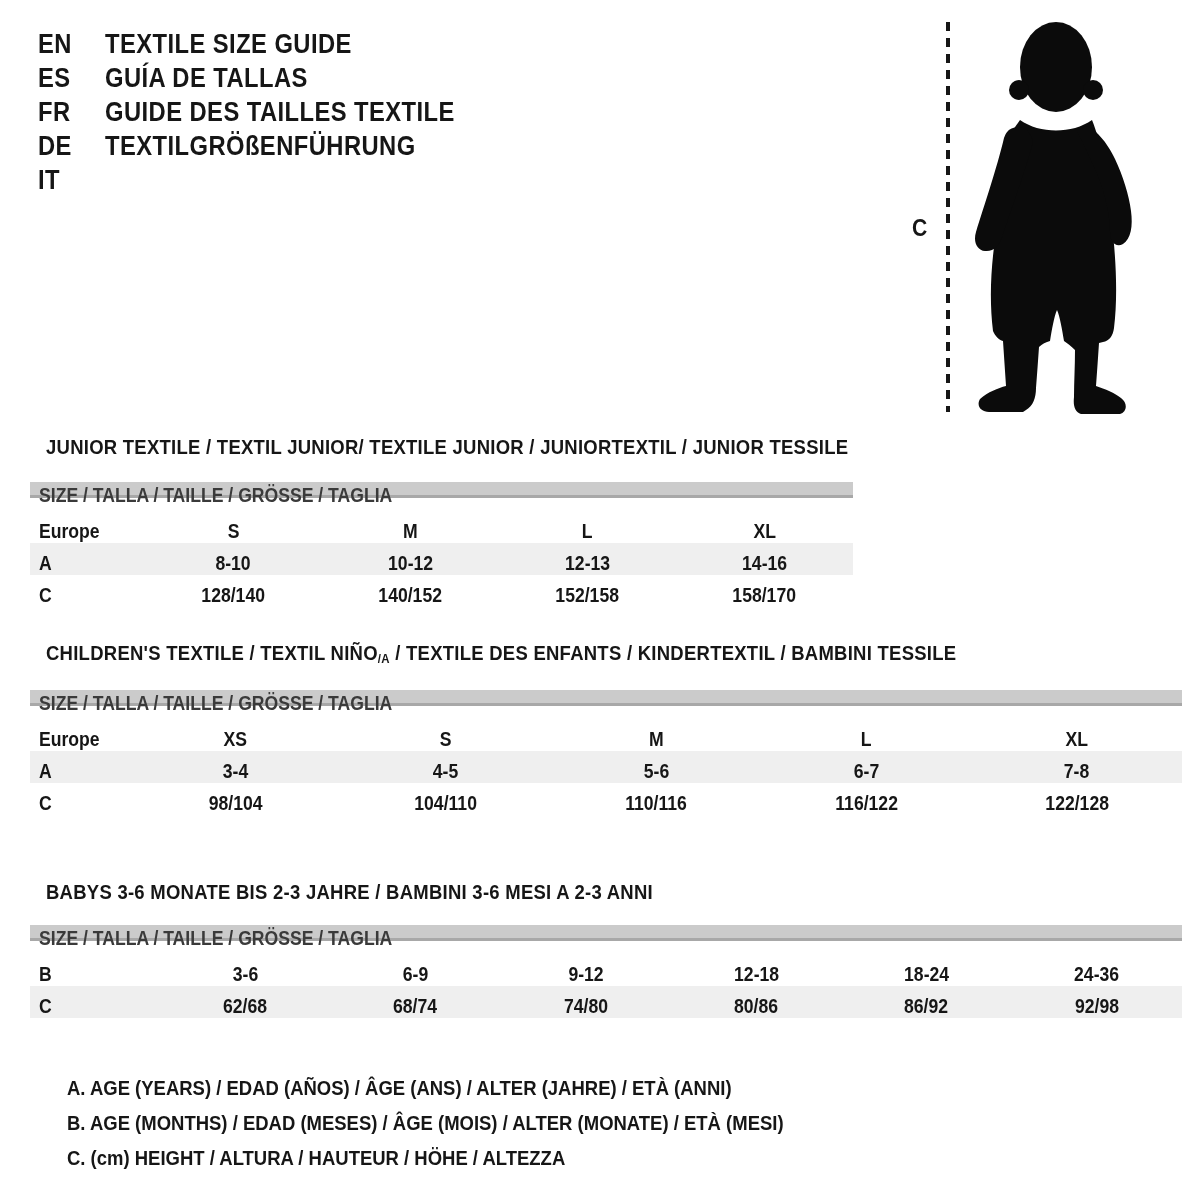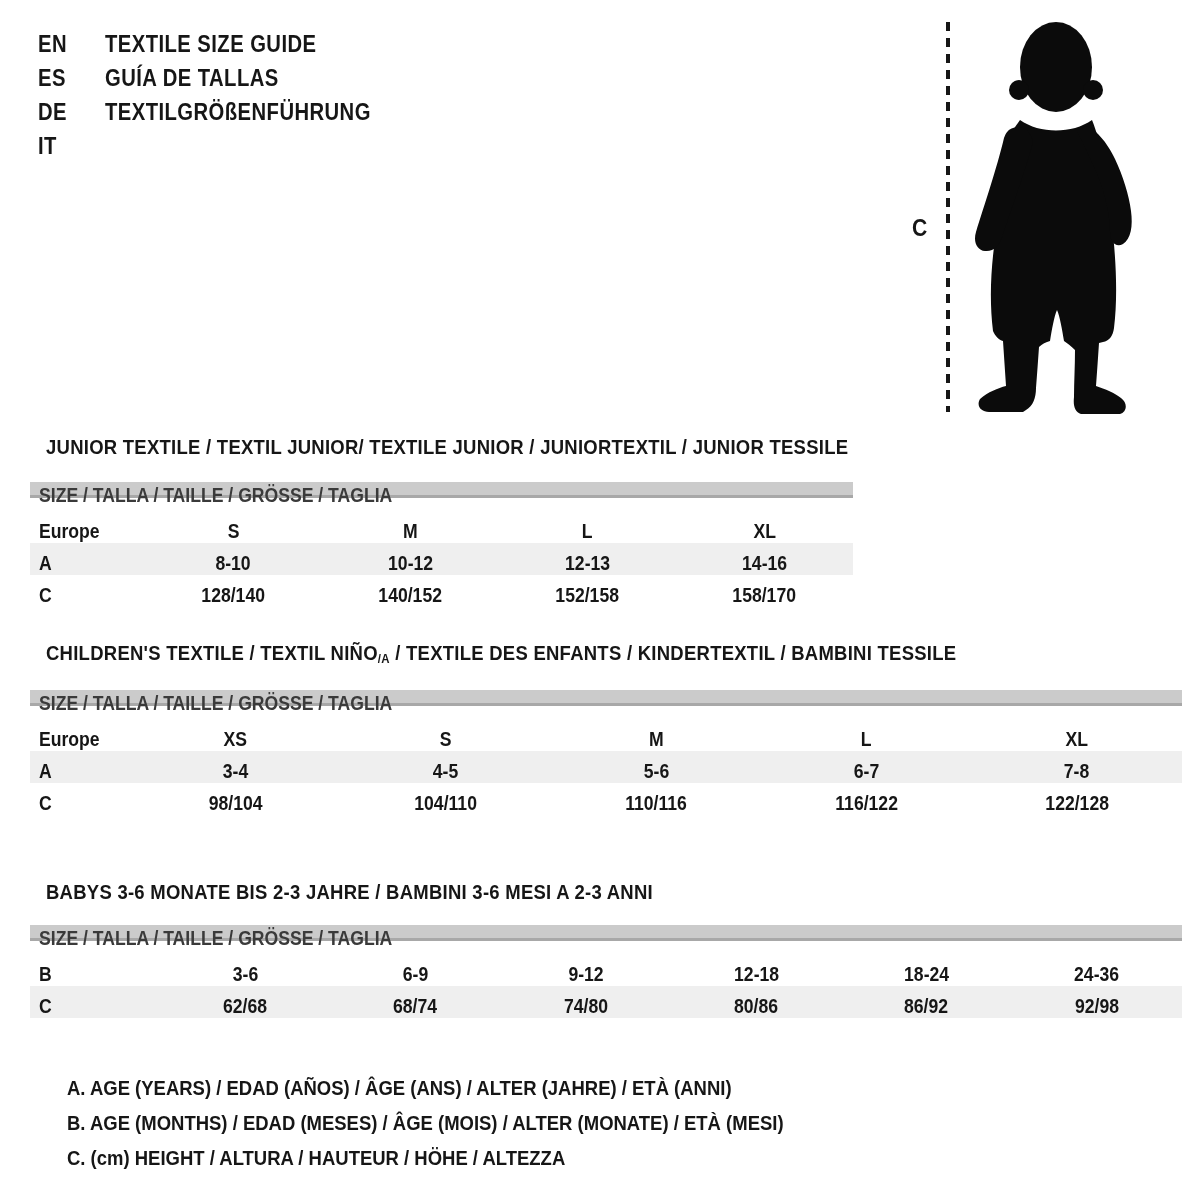--- a/index.html
+++ b/index.html
@@ -7,21 +7,21 @@
     position:relative;width:1200px;height:1200px;background:var(--bg,#fff);
     font-family:"Liberation Sans","DejaVu Sans",sans-serif;
     color:var(--ink,#161616);font-weight:bold;overflow:hidden;
   }
   
   .cnd{display:inline-block;transform:scaleX(0.88);transform-origin:0 50%;white-space:nowrap;}
   .cndc{display:inline-block;transform:scaleX(0.88);transform-origin:50% 50%;white-space:nowrap;}
 
   
   .lang-block{position:absolute;left:38px;top:27px;}
-  .lang-row{display:flex;height:34px;align-items:center;font-size:23px;letter-spacing:0.5px;}
+  .lang-row{display:flex;height:34px;align-items:center;font-size:27px;letter-spacing:0.5px;}
   .lang-code{width:67px;}
 
   
   .dash-line{position:absolute;left:946px;top:22px;width:4px;height:390px;
     background:repeating-linear-gradient(to bottom,var(--ink,#161616) 0 9px,transparent 9px 16px);}
   .c-label{position:absolute;left:912px;top:214px;font-size:24px;}
   .figure-svg{position:absolute;left:965px;top:20px;}
 
   
   .sec-title{position:absolute;left:46px;font-size:21px;letter-spacing:0.3px;}
@@ -51,20 +51,24 @@
 <div class="canvas">
 
   <div class="lang-block">
     <div class="lang-row">
       <span class="lang-code"><span class="cnd">EN</span></span>
       <span class="lang-title"><span class="cnd">TEXTILE SIZE GUIDE</span></span>
     </div>
     <div class="lang-row">
       <span class="lang-code"><span class="cnd">ES</span></span>
       <span class="lang-title"><span class="cnd">GUÍA DE TALLAS</span></span>
+    </div>
+    <div class="lang-row">
+      <span class="lang-code"><span class="cnd">FR</span></span>
+      <span class="lang-title"><span class="cnd">GUIDE DES TAILLES TEXTILE</span></span>
     </div>
     <div class="lang-row">
       <span class="lang-code"><span class="cnd">DE</span></span>
       <span class="lang-title"><span class="cnd">TEXTILGRÖßENFÜHRUNG</span></span>
     </div>
     <div class="lang-row">
       <span class="lang-code"><span class="cnd">IT</span></span>
     </div>
   </div>
 

